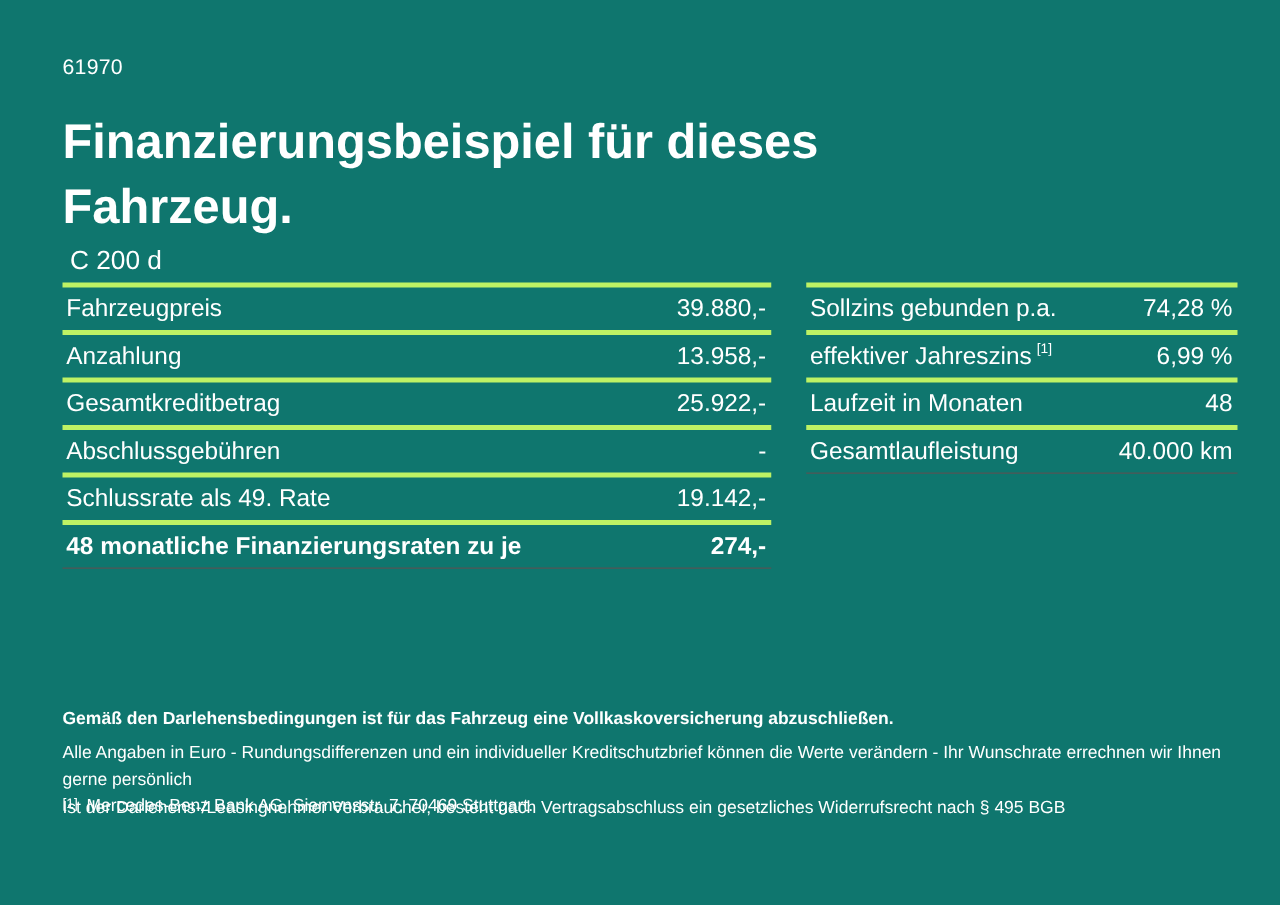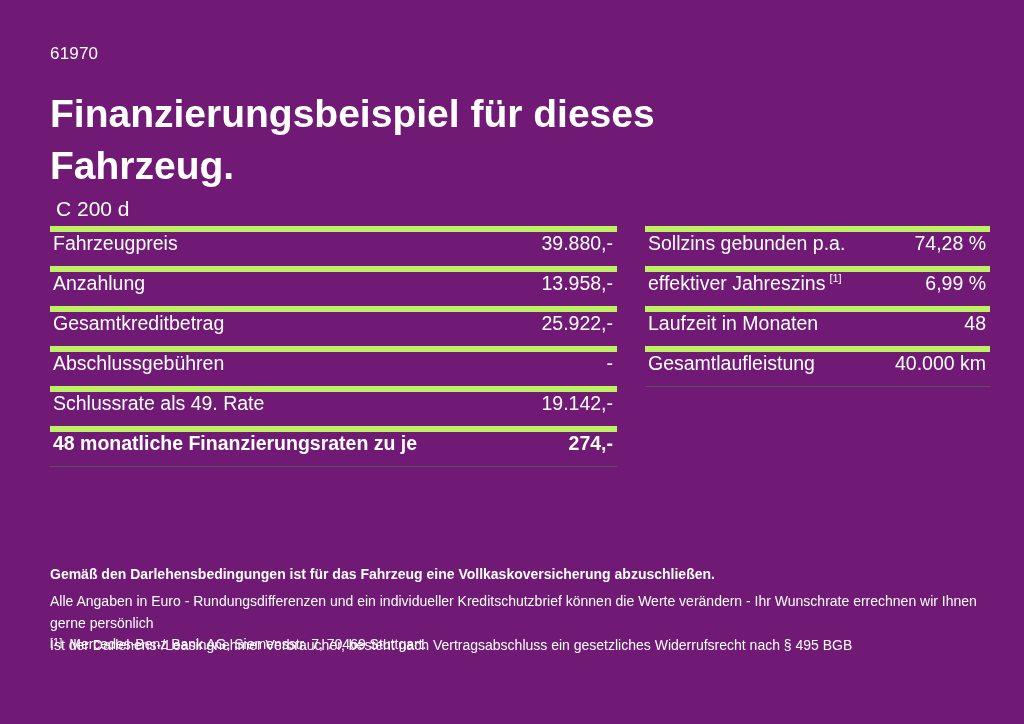--- a/index.html
+++ b/index.html
@@ -4,21 +4,21 @@
 <style>
   html, body {
     margin: 0;
     padding: 0;
     background: #000000;
   }
   .page {
     position: relative;
     width: 1024px;
     height: 724px;
-    background: #701a75;
+    background: #0f766e;
     color: #ffffff;
     font-family: "Liberation Sans", sans-serif;
     overflow: hidden;
   }
   .doc-number {
     position: absolute;
     left: 50px;
     top: 44px;
     font-size: 17px;
     letter-spacing: 0.2px;
@@ -46,23 +46,24 @@
     align-items: flex-start;
     gap: 20px;
   }
   .fin-table {
     border-bottom: 1px solid #555555;
   }
   .fin-table.left  { width: 567px; }
   .fin-table.right { width: 345px; margin-left: 8px; }
   .row {
     height: 34px;
-    border-top: 6px solid #bef264;
+    border-top: 4px solid #bef264;
     display: flex;
     justify-content: space-between;
+    align-items: center;
     font-size: 19.5px;
   }
   .row .lbl { padding-left: 3px; white-space: nowrap; }
   .row .val { padding-right: 4px; white-space: nowrap; text-align: right; }
   .row.bold { font-weight: 700; }
   .lbl sup {
     font-size: 11px;
     margin-left: 4px;
     position: relative;
     top: -1px;

